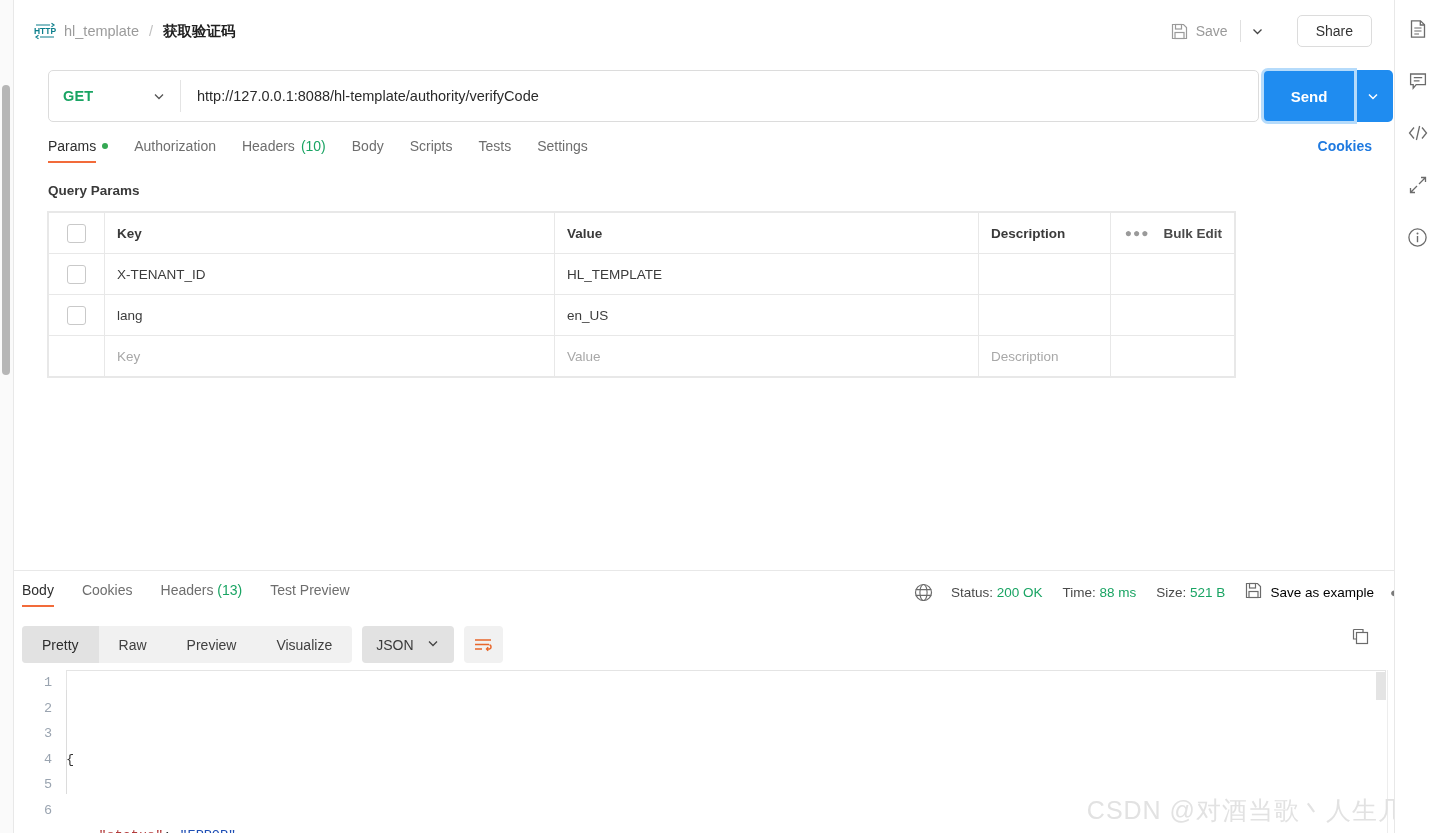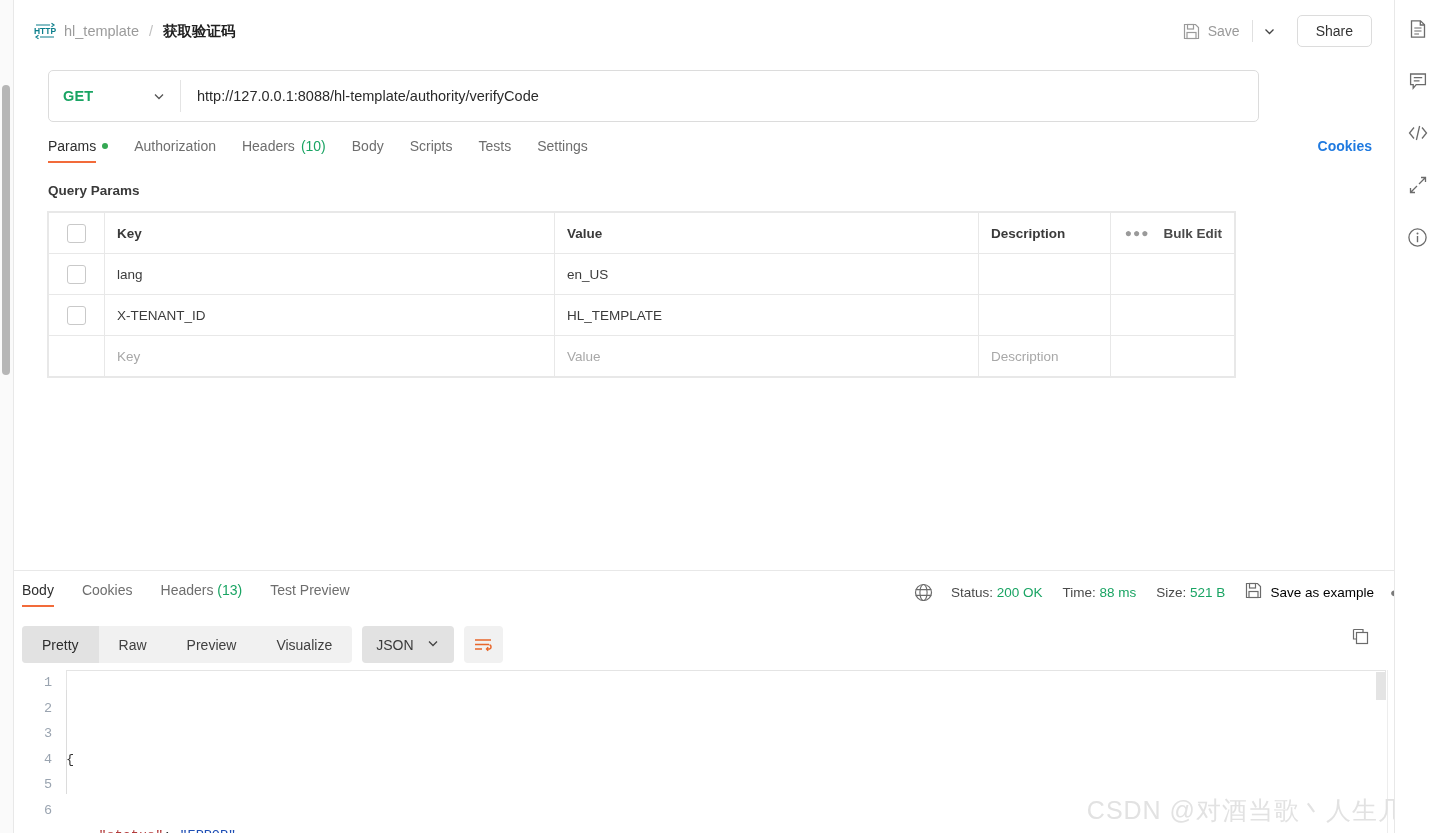--- a/index.html
+++ b/index.html
@@ -69,21 +69,21 @@
     display:flex; align-items:center; gap:8px; padding:6px 10px;
     color:#9a9a9a; font-size:14px; cursor:pointer; background:transparent; border:none;
   }
   .save-btn svg { display:block; }
   .hdr-divider { width:1px; height:22px; background:#e0e0e0; margin:0 2px; }
   .caret-btn {
     width:30px; height:30px; display:flex; align-items:center; justify-content:center;
     cursor:pointer; color:#444;
   }
   .share-btn {
-    margin-left:12px;
+    margin-left:24px;
     padding:7px 18px; border:1px solid #dcdcdc; border-radius:5px; background:#fff;
     font-size:14px; color:#333; cursor:pointer;
   }
 
   
   .urlbar {
     position:absolute; left:34px; top:70px; width:1211px; height:52px;
     border:1px solid #dcdcdc; border-radius:5px; background:#fff;
     display:flex; align-items:stretch;
   }
@@ -314,20 +314,28 @@
         <span class="method-caret">
           <svg width="14" height="14" viewBox="0 0 14 14" fill="none">
             <path d="M3 5.5 L7 9.5 L11 5.5" stroke="#555" stroke-width="1.3" fill="none"></path>
           </svg>
         </span>
       </div>
       <div class="url-sep"></div>
       <input class="url-input" type="text" value="http://127.0.0.1:8088/hl-template/authority/verifyCode" style="">
     </div>
 
+    <div class="send-wrap">
+      <button class="send-btn">Send</button>
+      <button class="send-caret">
+        <svg width="14" height="14" viewBox="0 0 14 14" fill="none">
+          <path d="M3 5.5 L7 9.5 L11 5.5" stroke="#fff" stroke-width="1.5" fill="none"></path>
+        </svg>
+      </button>
+    </div>
 
     <div class="req-tabs">
       <div class="rtab active">
         <span>Params</span>
         <span class="dot"></span>
       </div>
       <div class="rtab">
         <span>Authorization</span>
       </div>
       <div class="rtab">
@@ -374,31 +382,31 @@
                 <span class="bulk-link">Bulk Edit</span>
               </div>
             </th>
           </tr>
         </thead>
         <tbody>
           <tr>
             <td>
               <span class="chkbox"></span>
             </td>
-            <td class="cell-txt">lang</td>
-            <td class="cell-txt">en_US</td>
+            <td class="cell-txt">X-TENANT_ID</td>
+            <td class="cell-txt">HL_TEMPLATE</td>
             <td class="cell-txt"></td>
             <td></td>
           </tr>
           <tr>
             <td>
               <span class="chkbox"></span>
             </td>
-            <td class="cell-txt">X-TENANT_ID</td>
-            <td class="cell-txt">HL_TEMPLATE</td>
+            <td class="cell-txt">lang</td>
+            <td class="cell-txt">en_US</td>
             <td class="cell-txt"></td>
             <td></td>
           </tr>
           <tr>
             <td></td>
             <td class="cell-ph">Key</td>
             <td class="cell-ph">Value</td>
             <td class="cell-ph">Description</td>
             <td></td>
           </tr>

